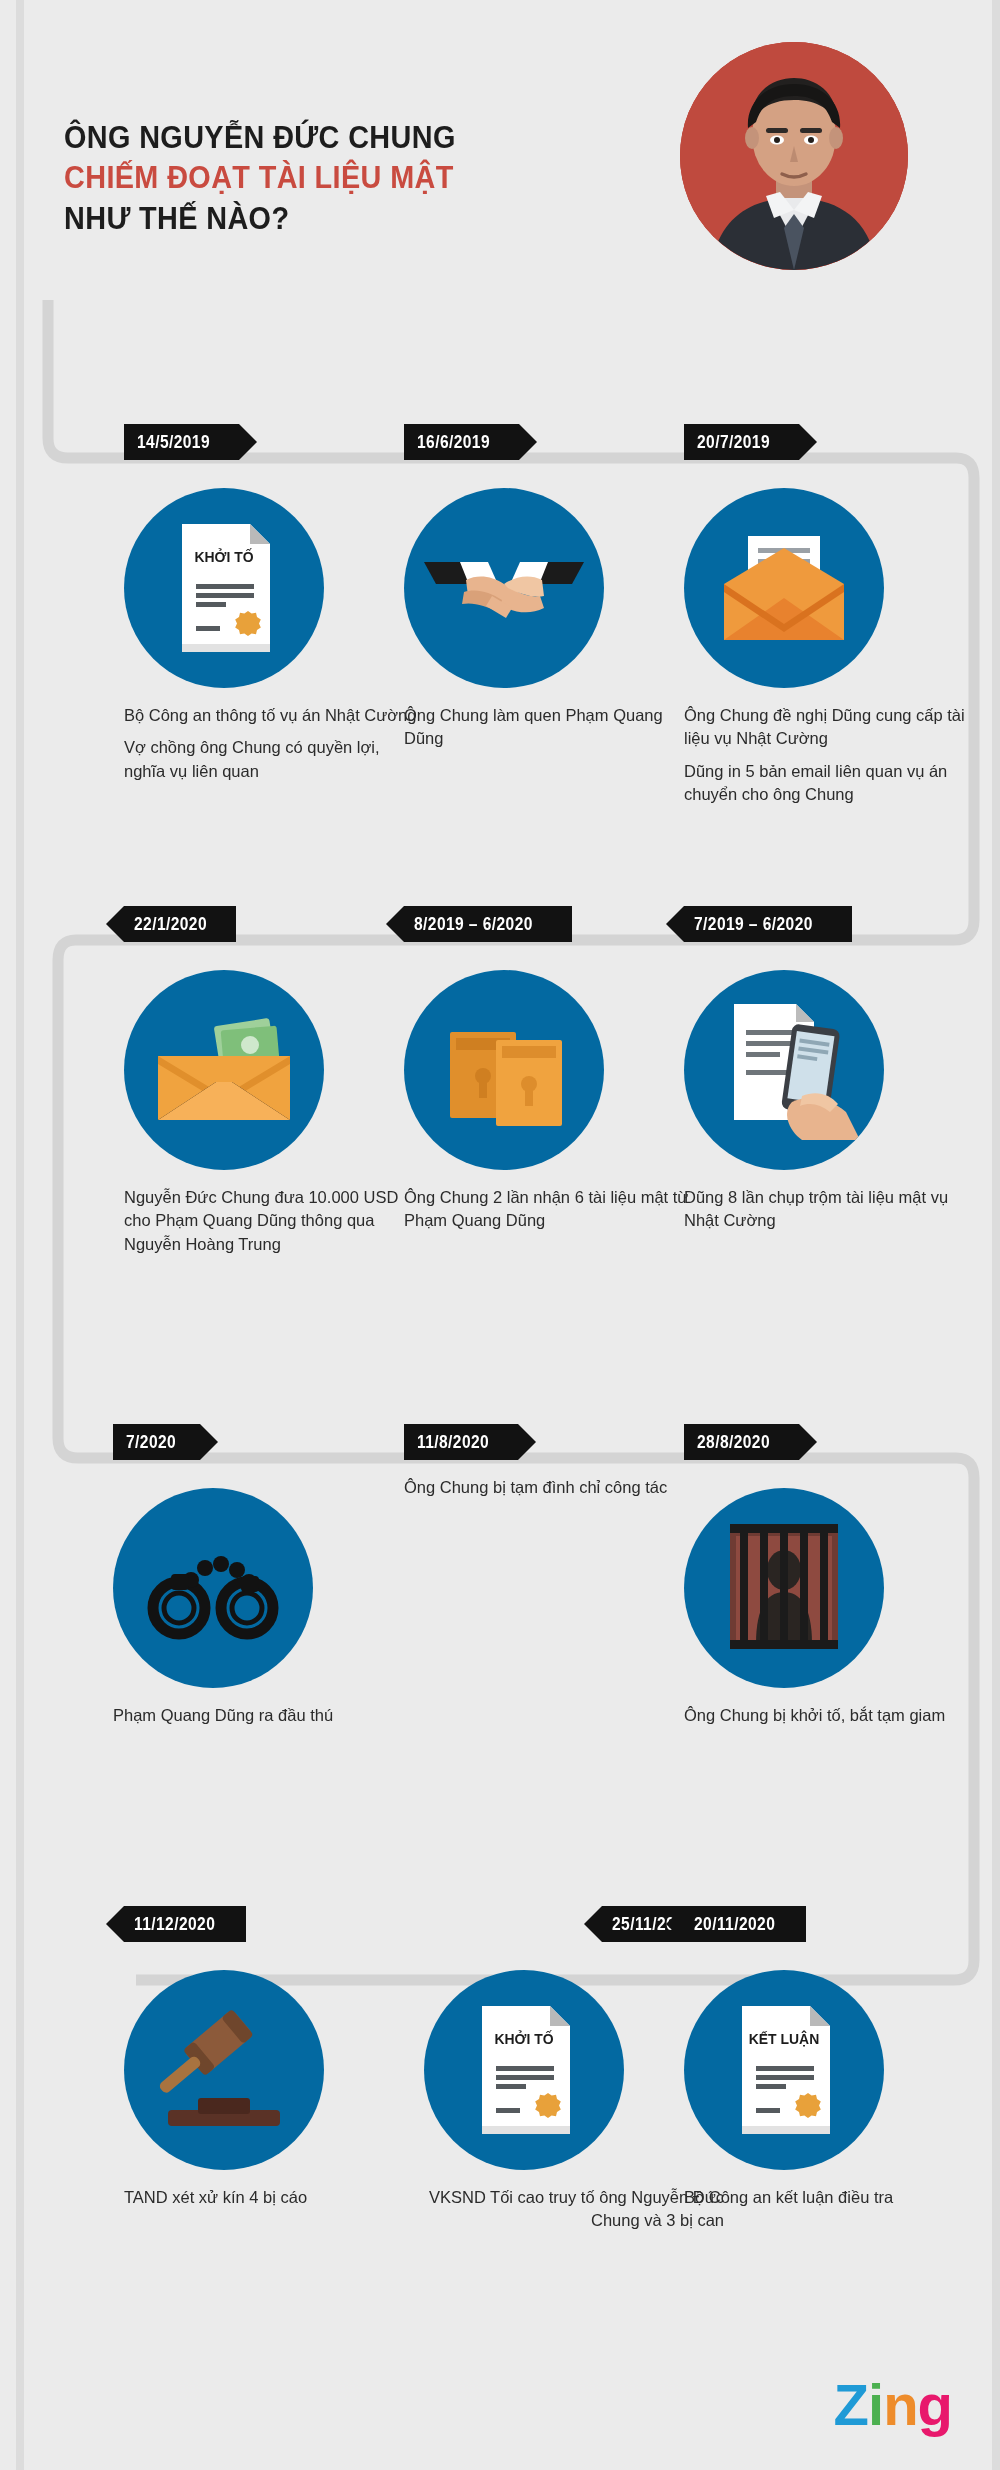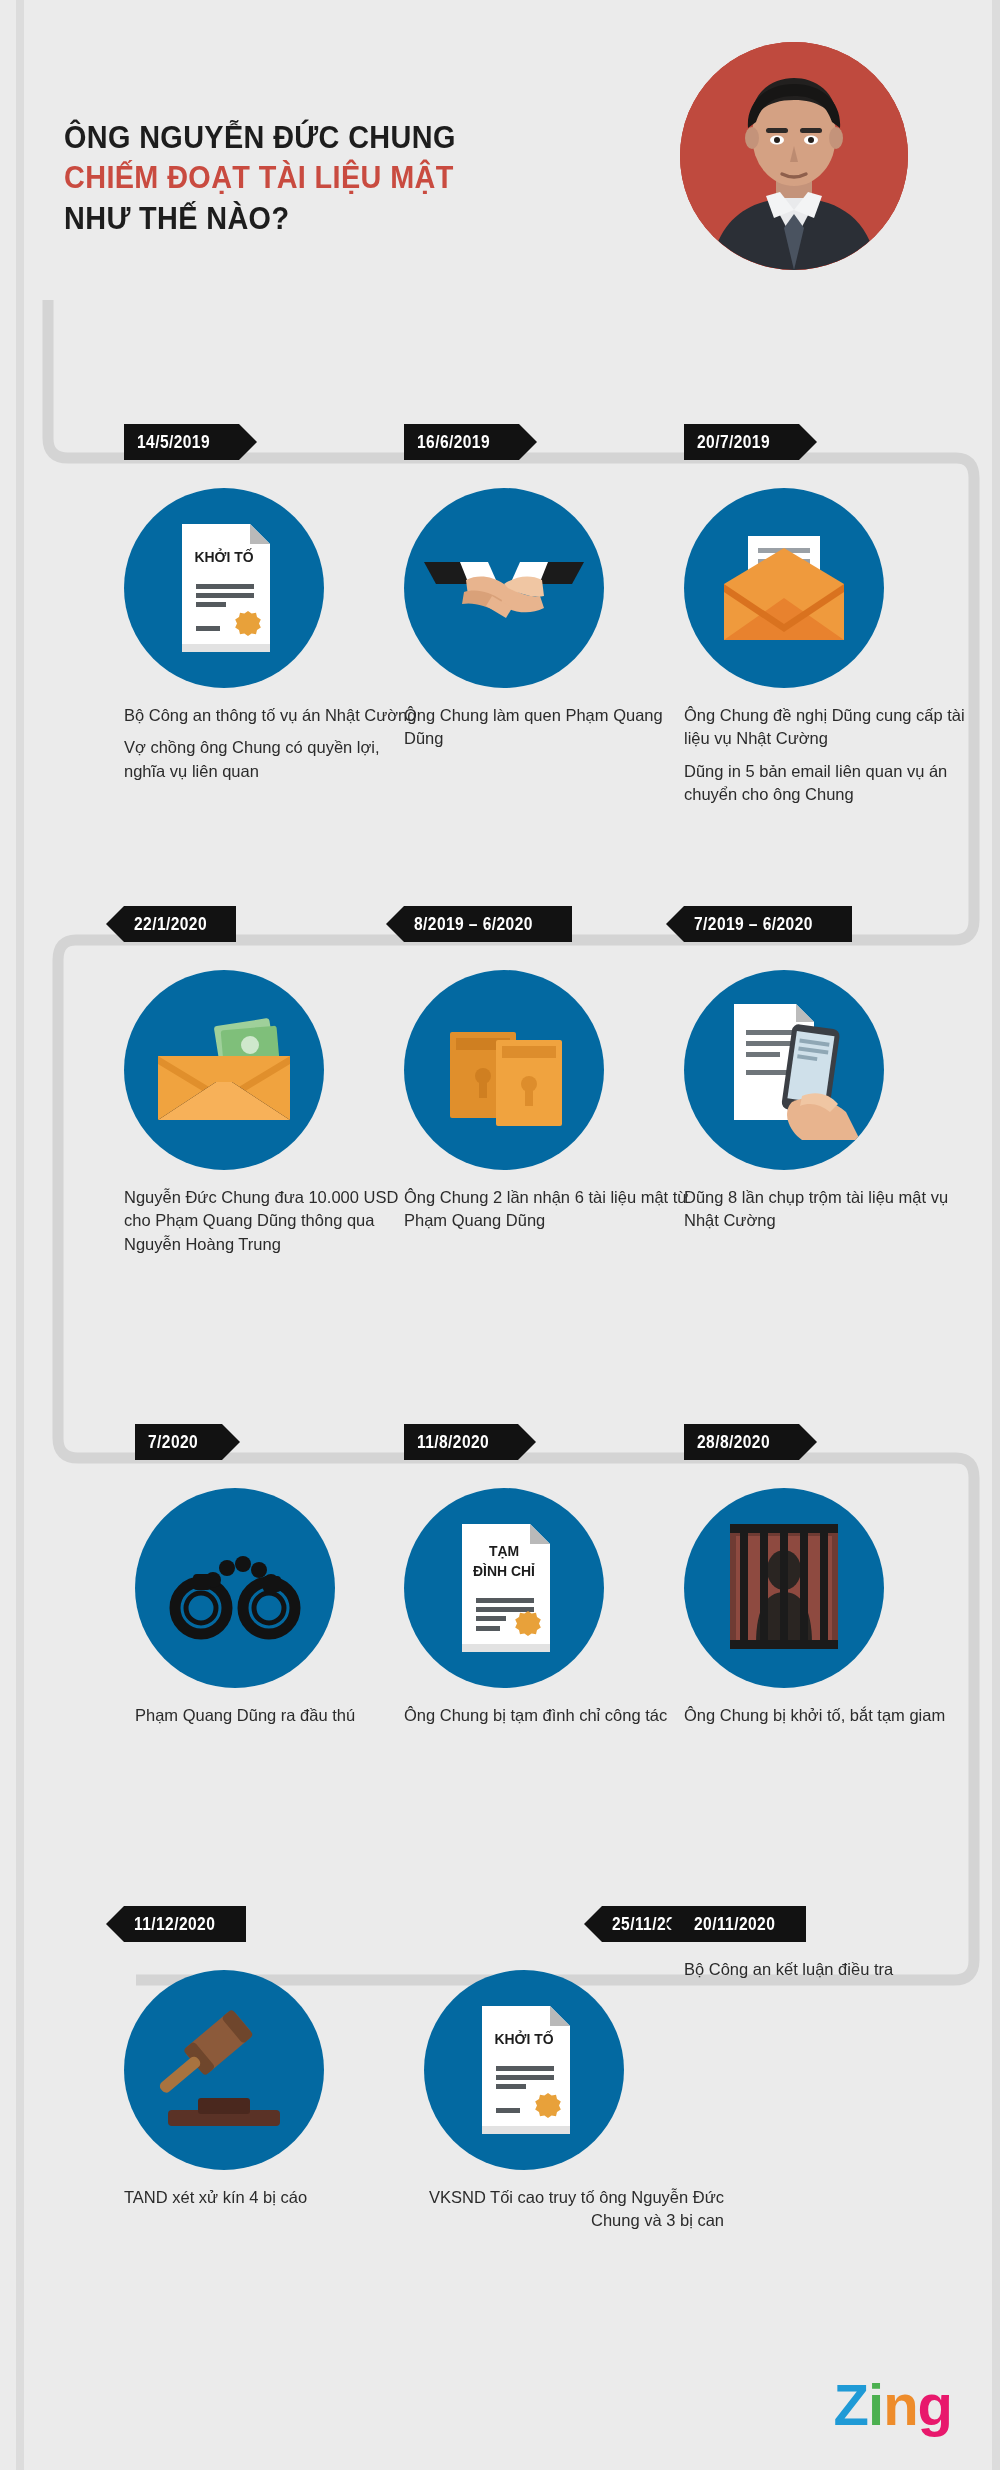--- a/index.html
+++ b/index.html
@@ -282,21 +282,21 @@
                 </g>
                 <path d="M108 132 C124 124 146 128 162 142 L176 170 L118 170 C104 160 98 142 108 132 Z" fill="#e8b48e"></path>
                 <path d="M118 126 C132 120 146 124 154 134 L146 142 C136 134 126 132 116 136 Z" fill="#f0c6a3"></path>
               </g>
             </svg>
           </div><div class="caption">
             <p>Dũng 8 lần chụp trộm tài liệu mật vụ Nhật Cường</p>
           </div></div>
       </div>
       <div class="row" style="top: 1424px;">
-        <div class="cell" style="left: 119px;"><div style="display: inline-block; position: relative;"><div class="flag right">
+        <div class="cell" style="left: 97px;"><div style="display: inline-block; position: relative;"><div class="flag right">
               <span class="flag-label">7/2020</span>
             </div></div><div class="circle" style="margin-top: 28px;">
             <svg width="200" height="200" viewBox="0 0 200 200">
               <g fill="none" stroke="#121212">
                 <circle cx="66" cy="120" r="26" stroke-width="11"></circle>
                 <circle cx="134" cy="120" r="26" stroke-width="11"></circle>
                 <circle cx="66" cy="120" r="15" stroke-width="5"></circle>
                 <circle cx="134" cy="120" r="15" stroke-width="5"></circle>
               </g>
               <g fill="#121212">
@@ -307,38 +307,21 @@
                 <circle cx="136" cy="94" r="8"></circle>
                 <rect x="58" y="86" width="18" height="16" rx="4"></rect>
                 <rect x="128" y="88" width="18" height="16" rx="4"></rect>
               </g>
             </svg>
           </div><div class="caption">
             <p>Phạm Quang Dũng ra đầu thú</p>
           </div></div>
         <div class="cell" style="left: 388px;"><div style="display: inline-block; position: relative;"><div class="flag right">
               <span class="flag-label">11/8/2020</span>
-            </div></div><div class="circle" style="margin-top: 28px;">
-            <svg width="200" height="200" viewBox="0 0 200 200">
-              <g>
-                <path d="M58 36 L126 36 L146 56 L146 164 L58 164 Z" fill="#ffffff"></path>
-                <path d="M126 36 L146 56 L126 56 Z" fill="#b9b9b9"></path>
-                <path d="M58 164 L146 164 L146 156 L58 156 Z" fill="#e2e2e2"></path>
-                <text class="doc-label" x="100" y="68" font-size="15" text-anchor="middle" transform="scale(0.93 1) translate(7.5 0)">TẠM</text>
-                <text class="doc-label" x="100" y="88" font-size="15" text-anchor="middle" transform="scale(0.93 1) translate(7.5 0)">ĐÌNH CHỈ</text>
-                <rect x="72" y="110" width="58" height="5" fill="#555a5e"></rect>
-                <rect x="72" y="119" width="58" height="5" fill="#555a5e"></rect>
-                <rect x="72" y="128" width="30" height="5" fill="#555a5e"></rect>
-                <rect x="72" y="138" width="24" height="5" fill="#555a5e"></rect>
-                <g transform="translate(124 136)">
-                  <path d="M0 -13 L3.6 -10.6 L8 -11.3 L9 -6.9 L12.8 -4.6 L11 -0.5 L12.8 3.6 L9 5.9 L8 10.3 L3.6 9.6 L0 12 L-3.6 9.6 L-8 10.3 L-9 5.9 L-12.8 3.6 L-11 -0.5 L-12.8 -4.6 L-9 -6.9 L-8 -11.3 L-3.6 -10.6 Z" fill="#e8a13a"></path>
-                </g>
-              </g>
-            </svg>
-          </div><div class="caption">
+            </div></div><div class="caption">
             <p>Ông Chung bị tạm đình chỉ công tác</p>
           </div></div>
         <div class="cell" style="left: 668px;"><div style="display: inline-block; position: relative;"><div class="flag right">
               <span class="flag-label">28/8/2020</span>
             </div></div><div class="circle" style="margin-top: 28px;">
             <svg width="200" height="200" viewBox="0 0 200 200">
               <g>
                 <rect x="46" y="40" width="108" height="120" fill="#6f3b33"></rect>
                 <rect x="52" y="48" width="96" height="108" fill="#8e4a40"></rect>
                 <ellipse cx="100" cy="82" rx="17" ry="20" fill="#2a2522"></ellipse>
@@ -393,21 +376,37 @@
                 <g transform="translate(124 136)">
                   <path d="M0 -13 L3.6 -10.6 L8 -11.3 L9 -6.9 L12.8 -4.6 L11 -0.5 L12.8 3.6 L9 5.9 L8 10.3 L3.6 9.6 L0 12 L-3.6 9.6 L-8 10.3 L-9 5.9 L-12.8 3.6 L-11 -0.5 L-12.8 -4.6 L-9 -6.9 L-8 -11.3 L-3.6 -10.6 Z" fill="#e8a13a"></path>
                 </g>
               </g>
             </svg>
           </div><div class="caption">
             <p>VKSND Tối cao truy tố ông Nguyễn Đức Chung và 3 bị can</p>
           </div></div>
         <div class="cell" style="left: 668px;"><div style="display: inline-block; position: relative;"><div class="flag left">
               <span class="flag-label">20/11/2020</span>
-            </div></div><div class="caption">
+            </div></div><div class="circle" style="margin-top: 28px;">
+            <svg width="200" height="200" viewBox="0 0 200 200">
+              <g>
+                <path d="M58 36 L126 36 L146 56 L146 164 L58 164 Z" fill="#ffffff"></path>
+                <path d="M126 36 L146 56 L126 56 Z" fill="#b9b9b9"></path>
+                <path d="M58 164 L146 164 L146 156 L58 156 Z" fill="#e2e2e2"></path>
+                <text class="doc-label" x="100" y="74" font-size="15" text-anchor="middle" transform="scale(0.93 1) translate(7.5 0)">KẾT LUẬN</text>
+                <rect x="72" y="96" width="58" height="5" fill="#555a5e"></rect>
+                <rect x="72" y="105" width="58" height="5" fill="#555a5e"></rect>
+                <rect x="72" y="114" width="30" height="5" fill="#555a5e"></rect>
+                <rect x="72" y="138" width="24" height="5" fill="#555a5e"></rect>
+                <g transform="translate(124 136)">
+                  <path d="M0 -13 L3.6 -10.6 L8 -11.3 L9 -6.9 L12.8 -4.6 L11 -0.5 L12.8 3.6 L9 5.9 L8 10.3 L3.6 9.6 L0 12 L-3.6 9.6 L-8 10.3 L-9 5.9 L-12.8 3.6 L-11 -0.5 L-12.8 -4.6 L-9 -6.9 L-8 -11.3 L-3.6 -10.6 Z" fill="#e8a13a"></path>
+                </g>
+              </g>
+            </svg>
+          </div><div class="caption">
             <p>Bộ Công an kết luận điều tra</p>
           </div></div>
       </div>
     </div>
 
   <div class="logo">
     <span class="logo-text" style="color:#1f9ad6">Z</span><span class="logo-text" style="color:#4cb050">i</span><span class="logo-text" style="color:#ee8c2b">n</span><span class="logo-text" style="color:#e8186c">g</span>
   </div>
 </div>
 

